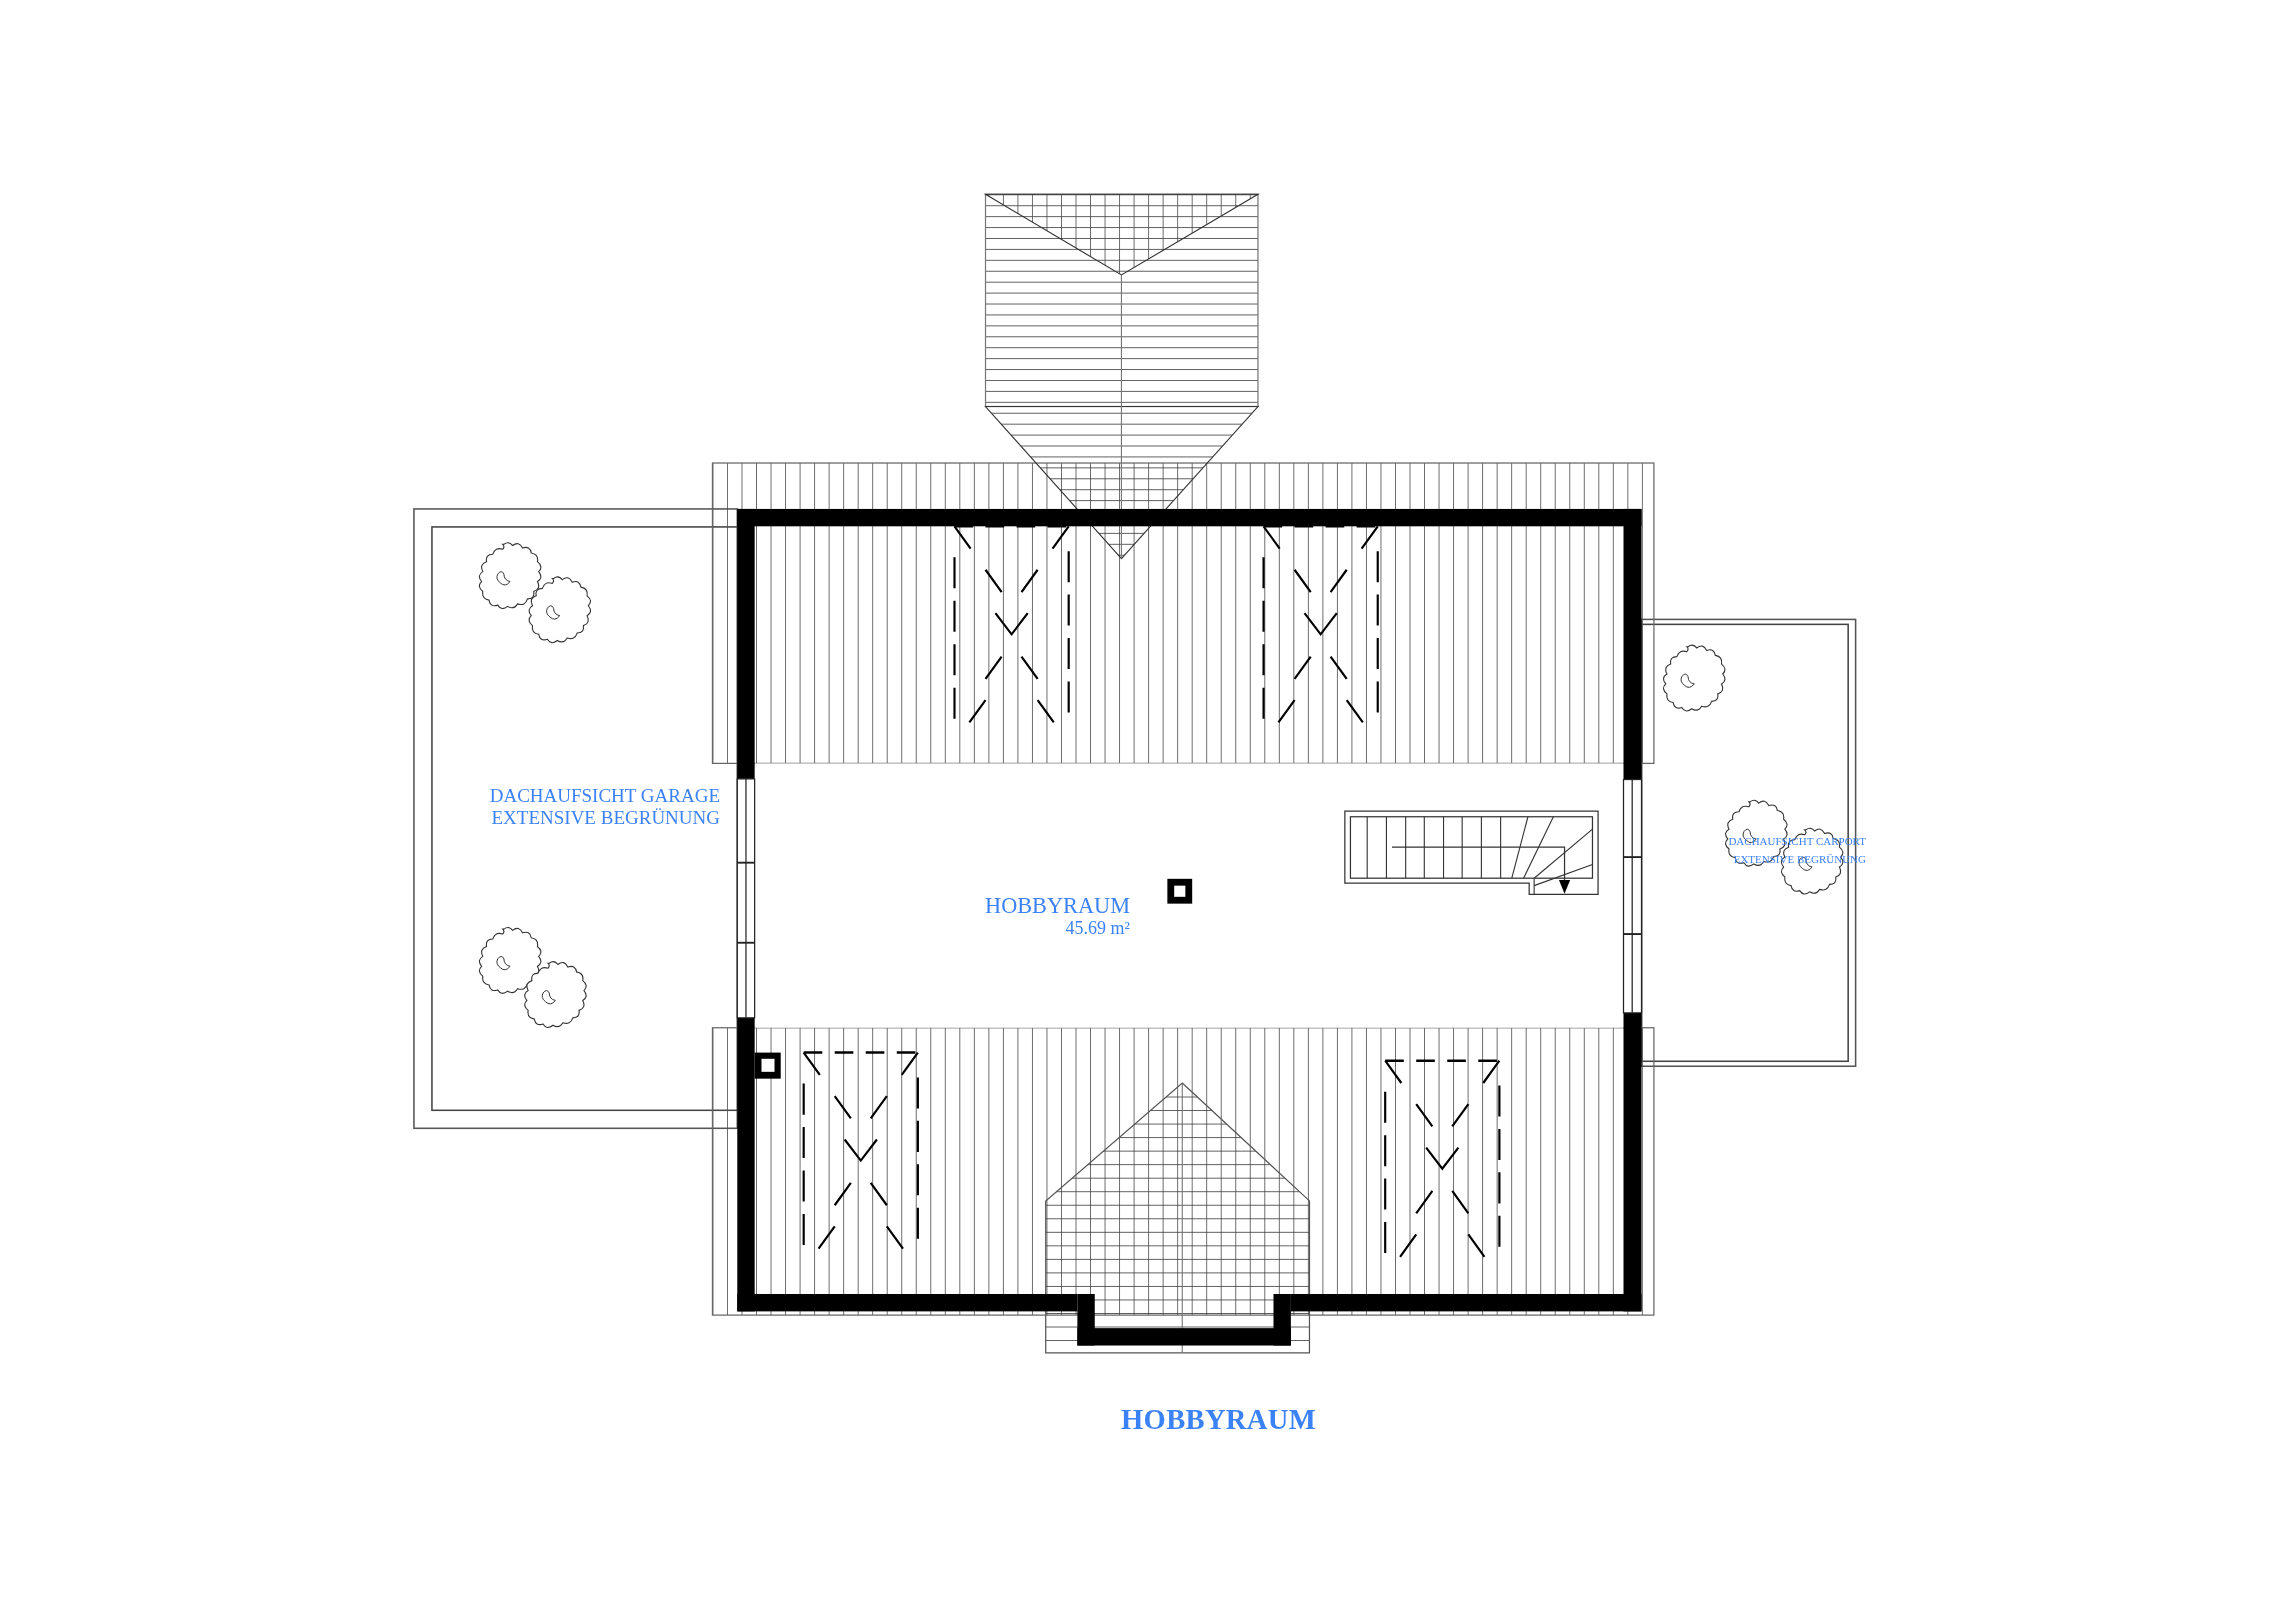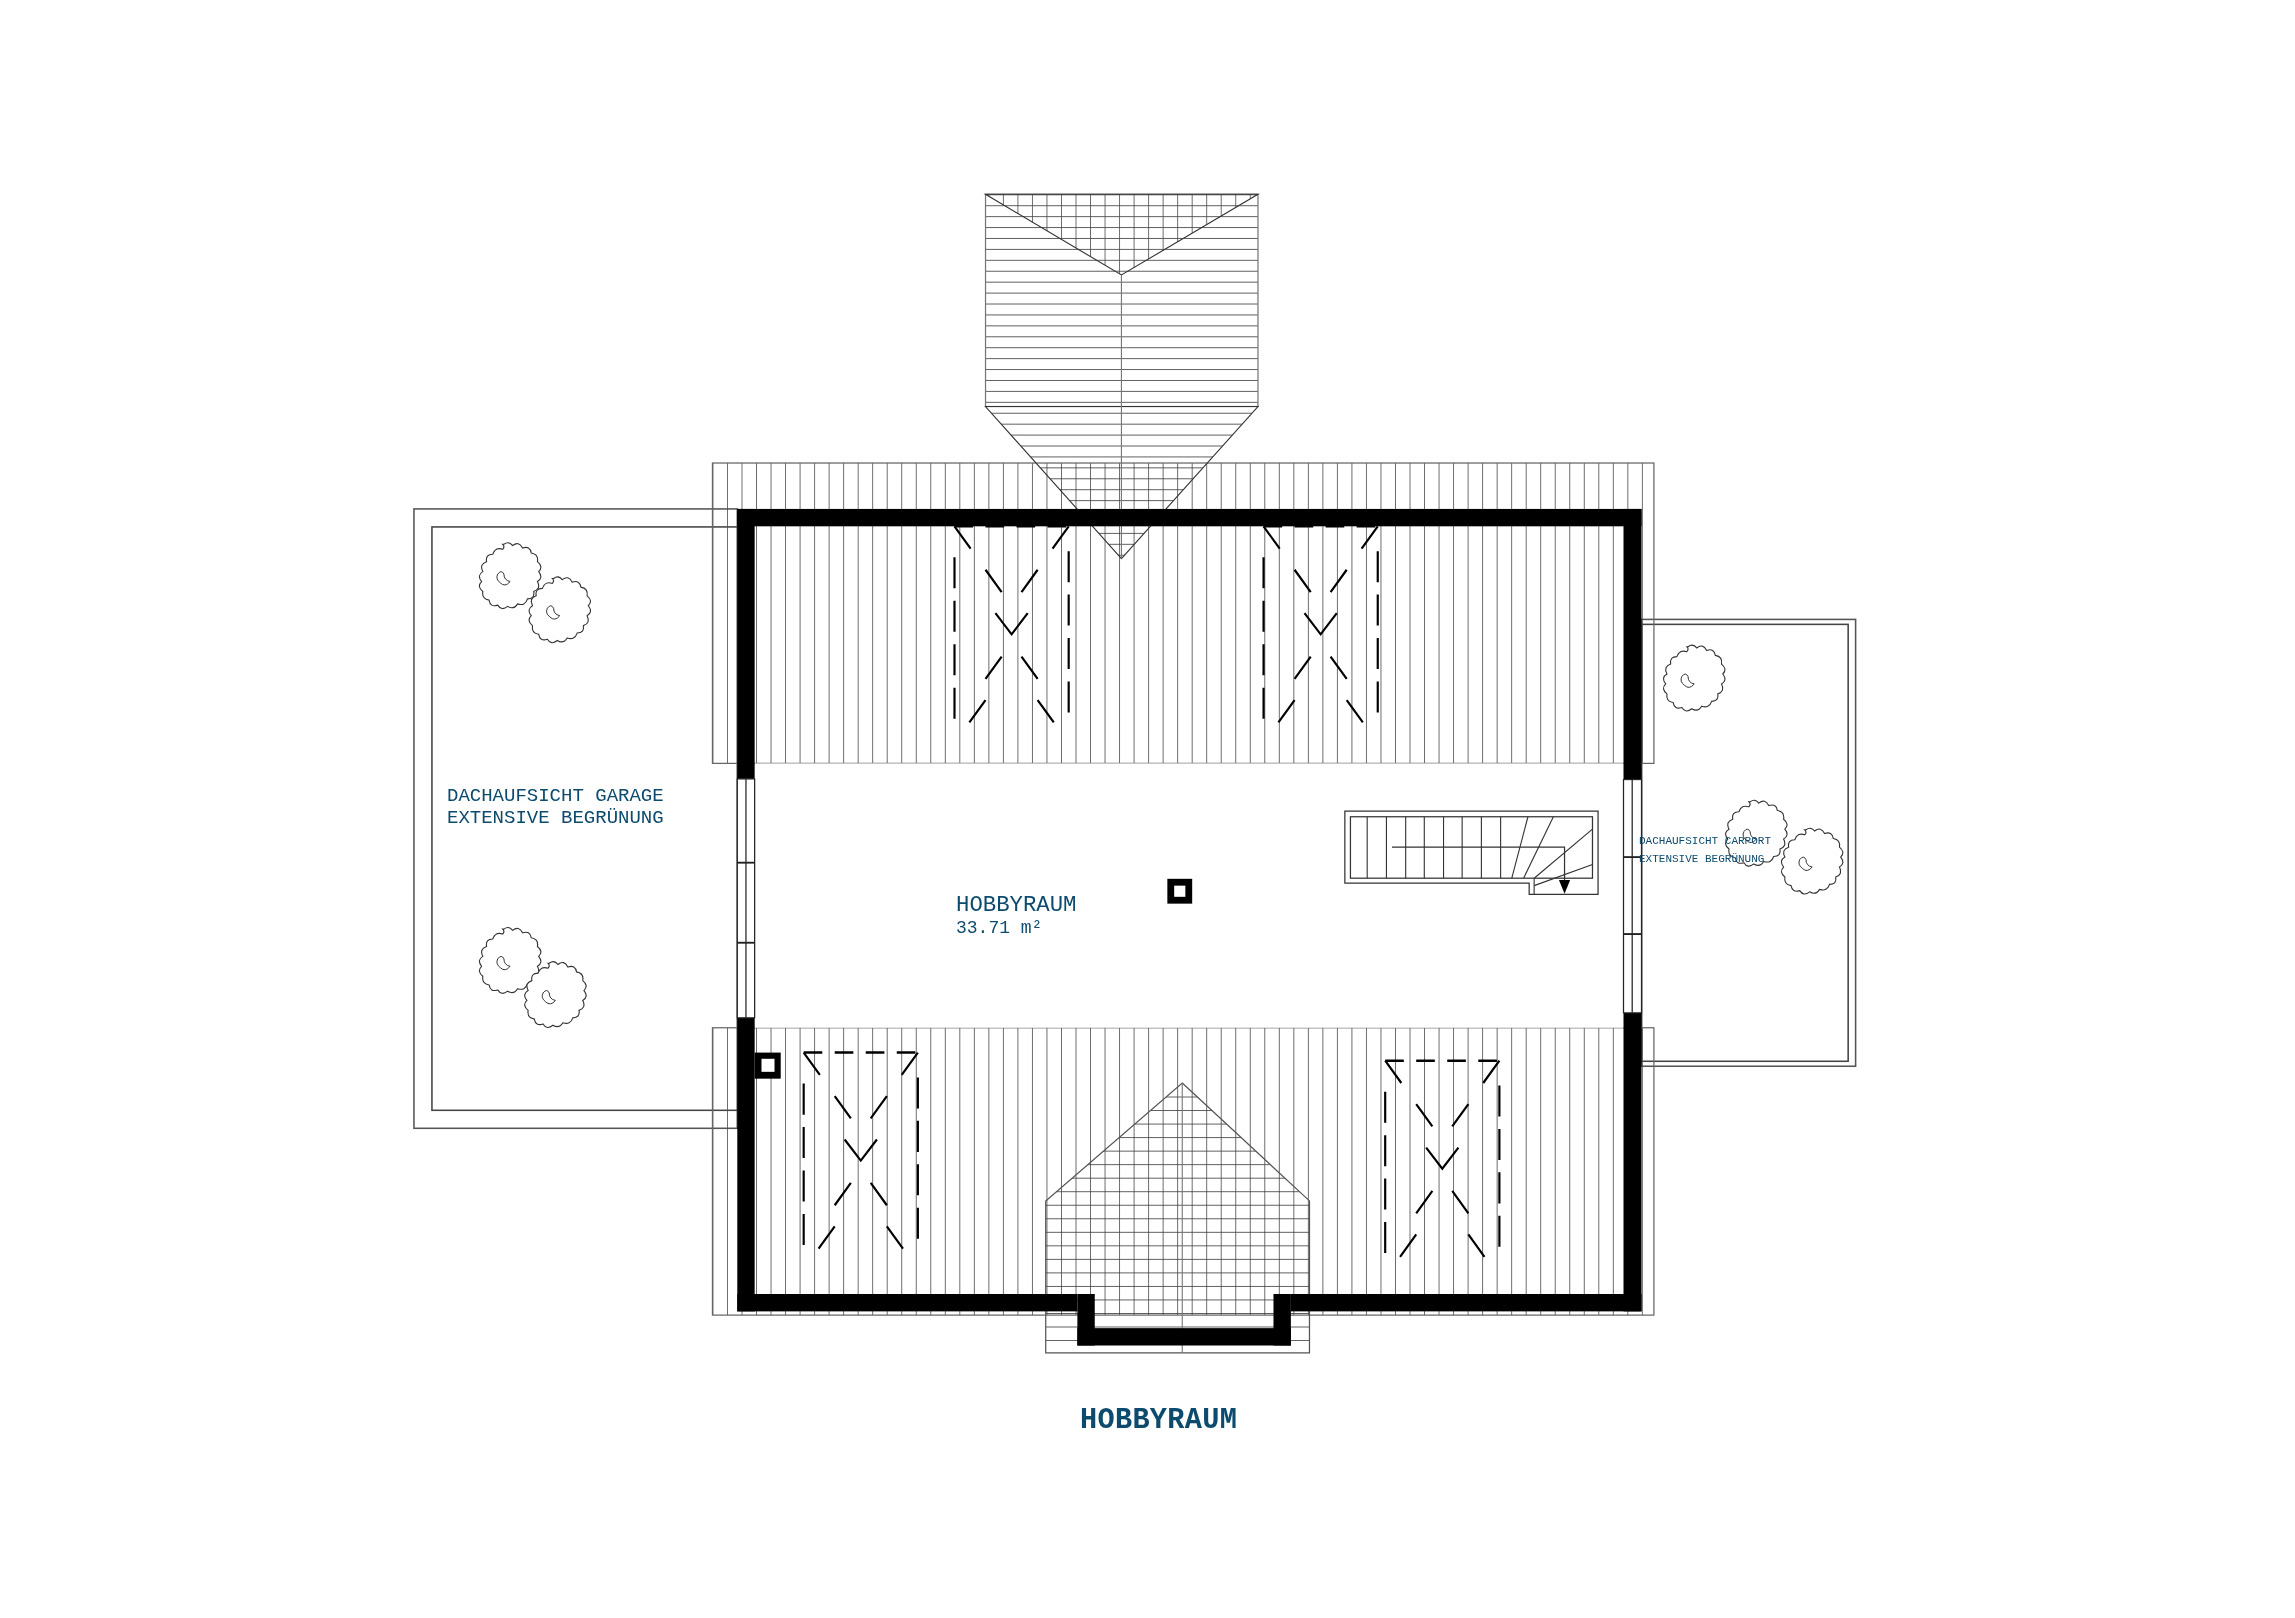--- a/index.html
+++ b/index.html
@@ -1,18 +1,18 @@
 <!DOCTYPE html>
 <html style="font-size:10px"><head>
 <meta charset="utf-8">
 <style>
   html, body { margin:0; padding:0; background:#ffffff; }
   body { width:2295px; height:1618px; position:relative; overflow:hidden; font-family:"Liberation Sans", sans-serif; }
   #plan { position:absolute; left:0; top:0; }
-  .lbl { position:absolute; color:#0c4a6e; text-align:left; white-space:nowrap; font-family:Liberation Mono, monospace; }
+  .lbl { position:absolute; color:#3b82f6; text-align:right; white-space:nowrap; font-family:Liberation Serif, serif; }
   .room-name { font-size:22.3px; line-height:25px; }
   .room-area { font-size:18px; line-height:20px; }
   .area-label { font-size:19px; line-height:22.3px; }
   .area-label-small { font-size:11px; line-height:18px; }
   .title { font-size:28.6px; font-weight:bold; letter-spacing:0.3px; }
 </style>
 </head>
 <body>
 
 <svg id="plan" width="2295" height="1618" viewBox="0 0 3698 2607" xmlns="http://www.w3.org/2000/svg">
@@ -152,17 +152,17 @@
   <div>EXTENSIVE BEGRÜNUNG</div>
 </div>
 
 <div class="lbl area-label-small" style="left:1639px; top:832px; width:227px;">
   <div>DACHAUFSICHT CARPORT</div>
   <div>EXTENSIVE BEGRÜNUNG</div>
 </div>
 
 <div class="lbl" style="left:956px; top:893px; width:174px;">
   <div class="room-name">HOBBYRAUM</div>
-  <div class="room-area">33.71 m²</div>
+  <div class="room-area">45.69 m²</div>
 </div>
 
 <div class="lbl title" style="left:1080px; top:1404px; width:236px;">HOBBYRAUM</div>
 
 
 </body></html>

